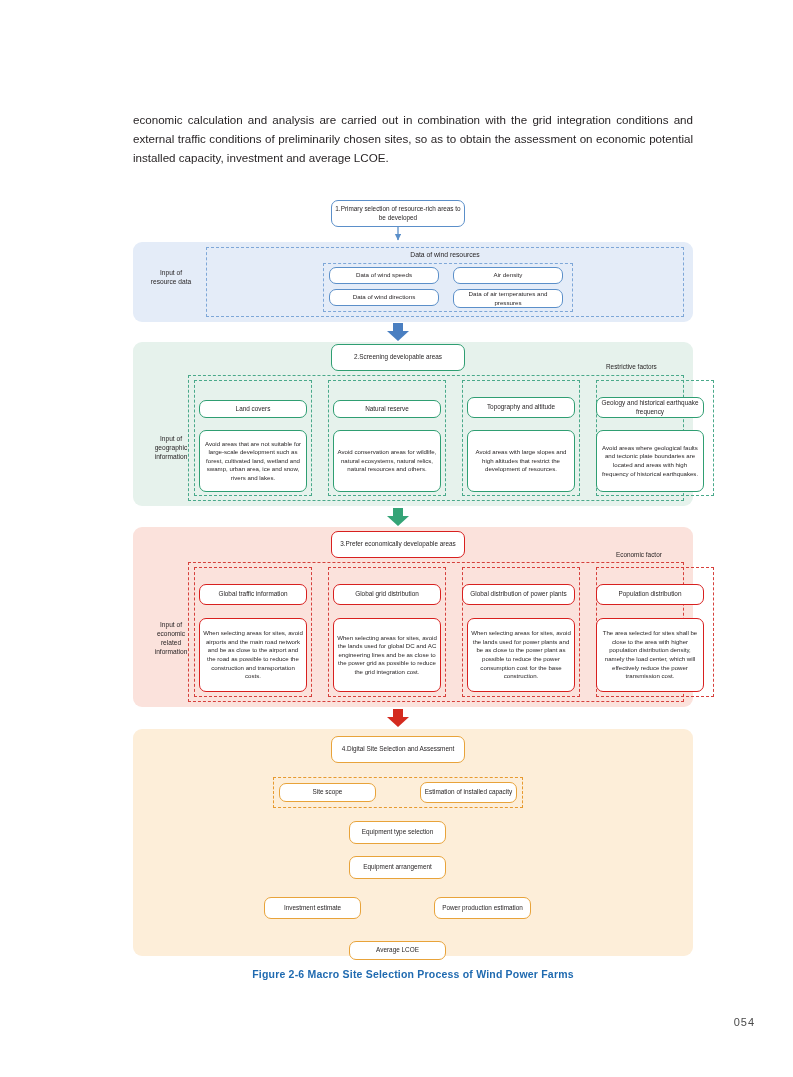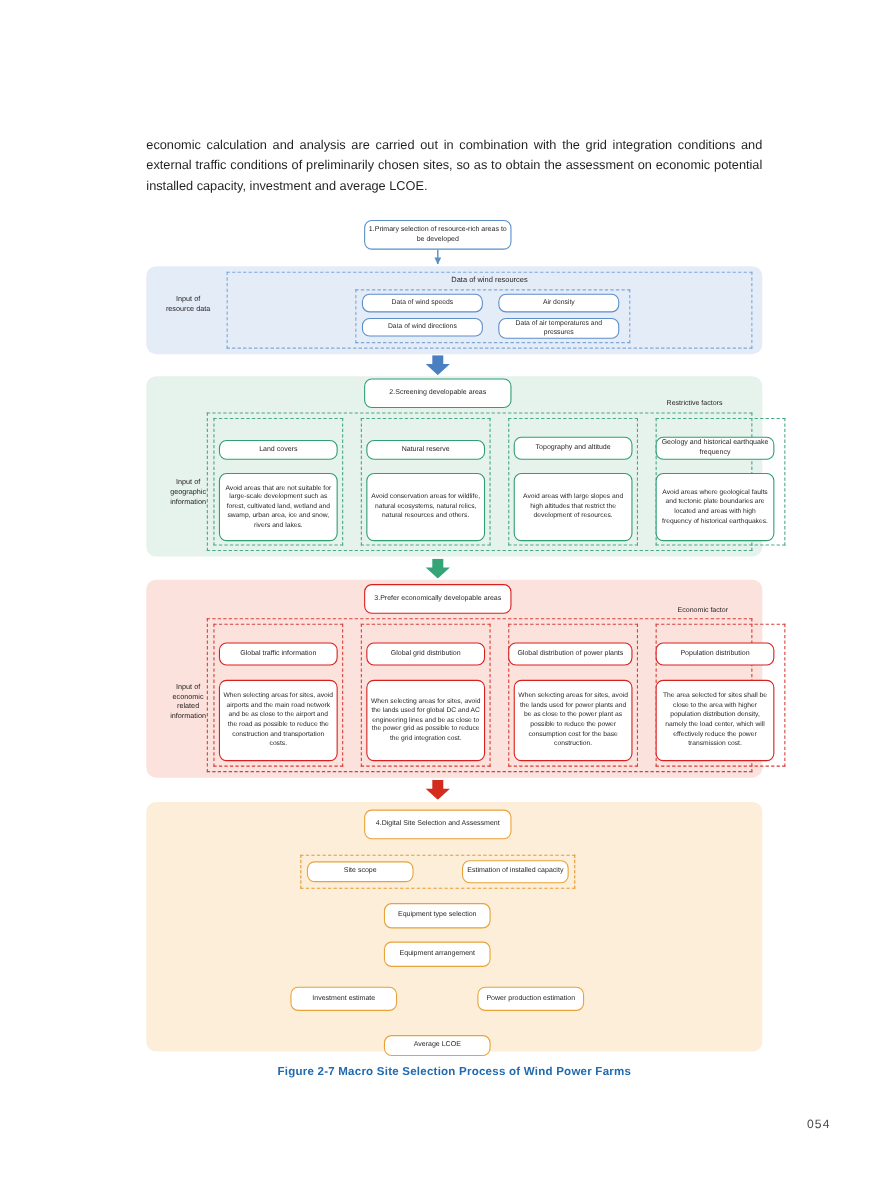--- a/index.html
+++ b/index.html
@@ -3,21 +3,21 @@
 <meta charset="utf-8">
 <style>
   html,body{margin:0;padding:0;background:#ffffff;}
   body{
     width:793px;height:1077px;position:relative;overflow:hidden;
     font-family:"Liberation Sans","DejaVu Sans",sans-serif;
     color:#231f20;
   }
   
   .intro{
-    position:absolute;left:133px;top:122px;width:560px;
+    position:absolute;left:133px;top:110px;width:560px;
     font-size:11.6px;line-height:19px;text-align:justify;color:#231f20;
   }
   .intro p{margin:0;}
 
   
   .diagram{position:absolute;left:133px;top:196px;width:560px;height:760px;}
 
   
   .node{
     position:absolute;box-sizing:border-box;
@@ -304,14 +304,14 @@
   <div class="node n-orange" style="left:301px;top:701px;width:97px;height:22px;">
     <span>Power production estimation</span>
   </div>
 
   <div class="node n-orange" style="left:216px;top:745px;width:97px;height:19px;">
     <span>Average LCOE</span>
   </div>
 
 </div>
 
-<div class="caption">Figure 2-7    Macro Site Selection Process of Wind Power Farms</div>
+<div class="caption">Figure 2-6    Macro Site Selection Process of Wind Power Farms</div>
 <div class="pageno">054</div>
 
 </body></html>

